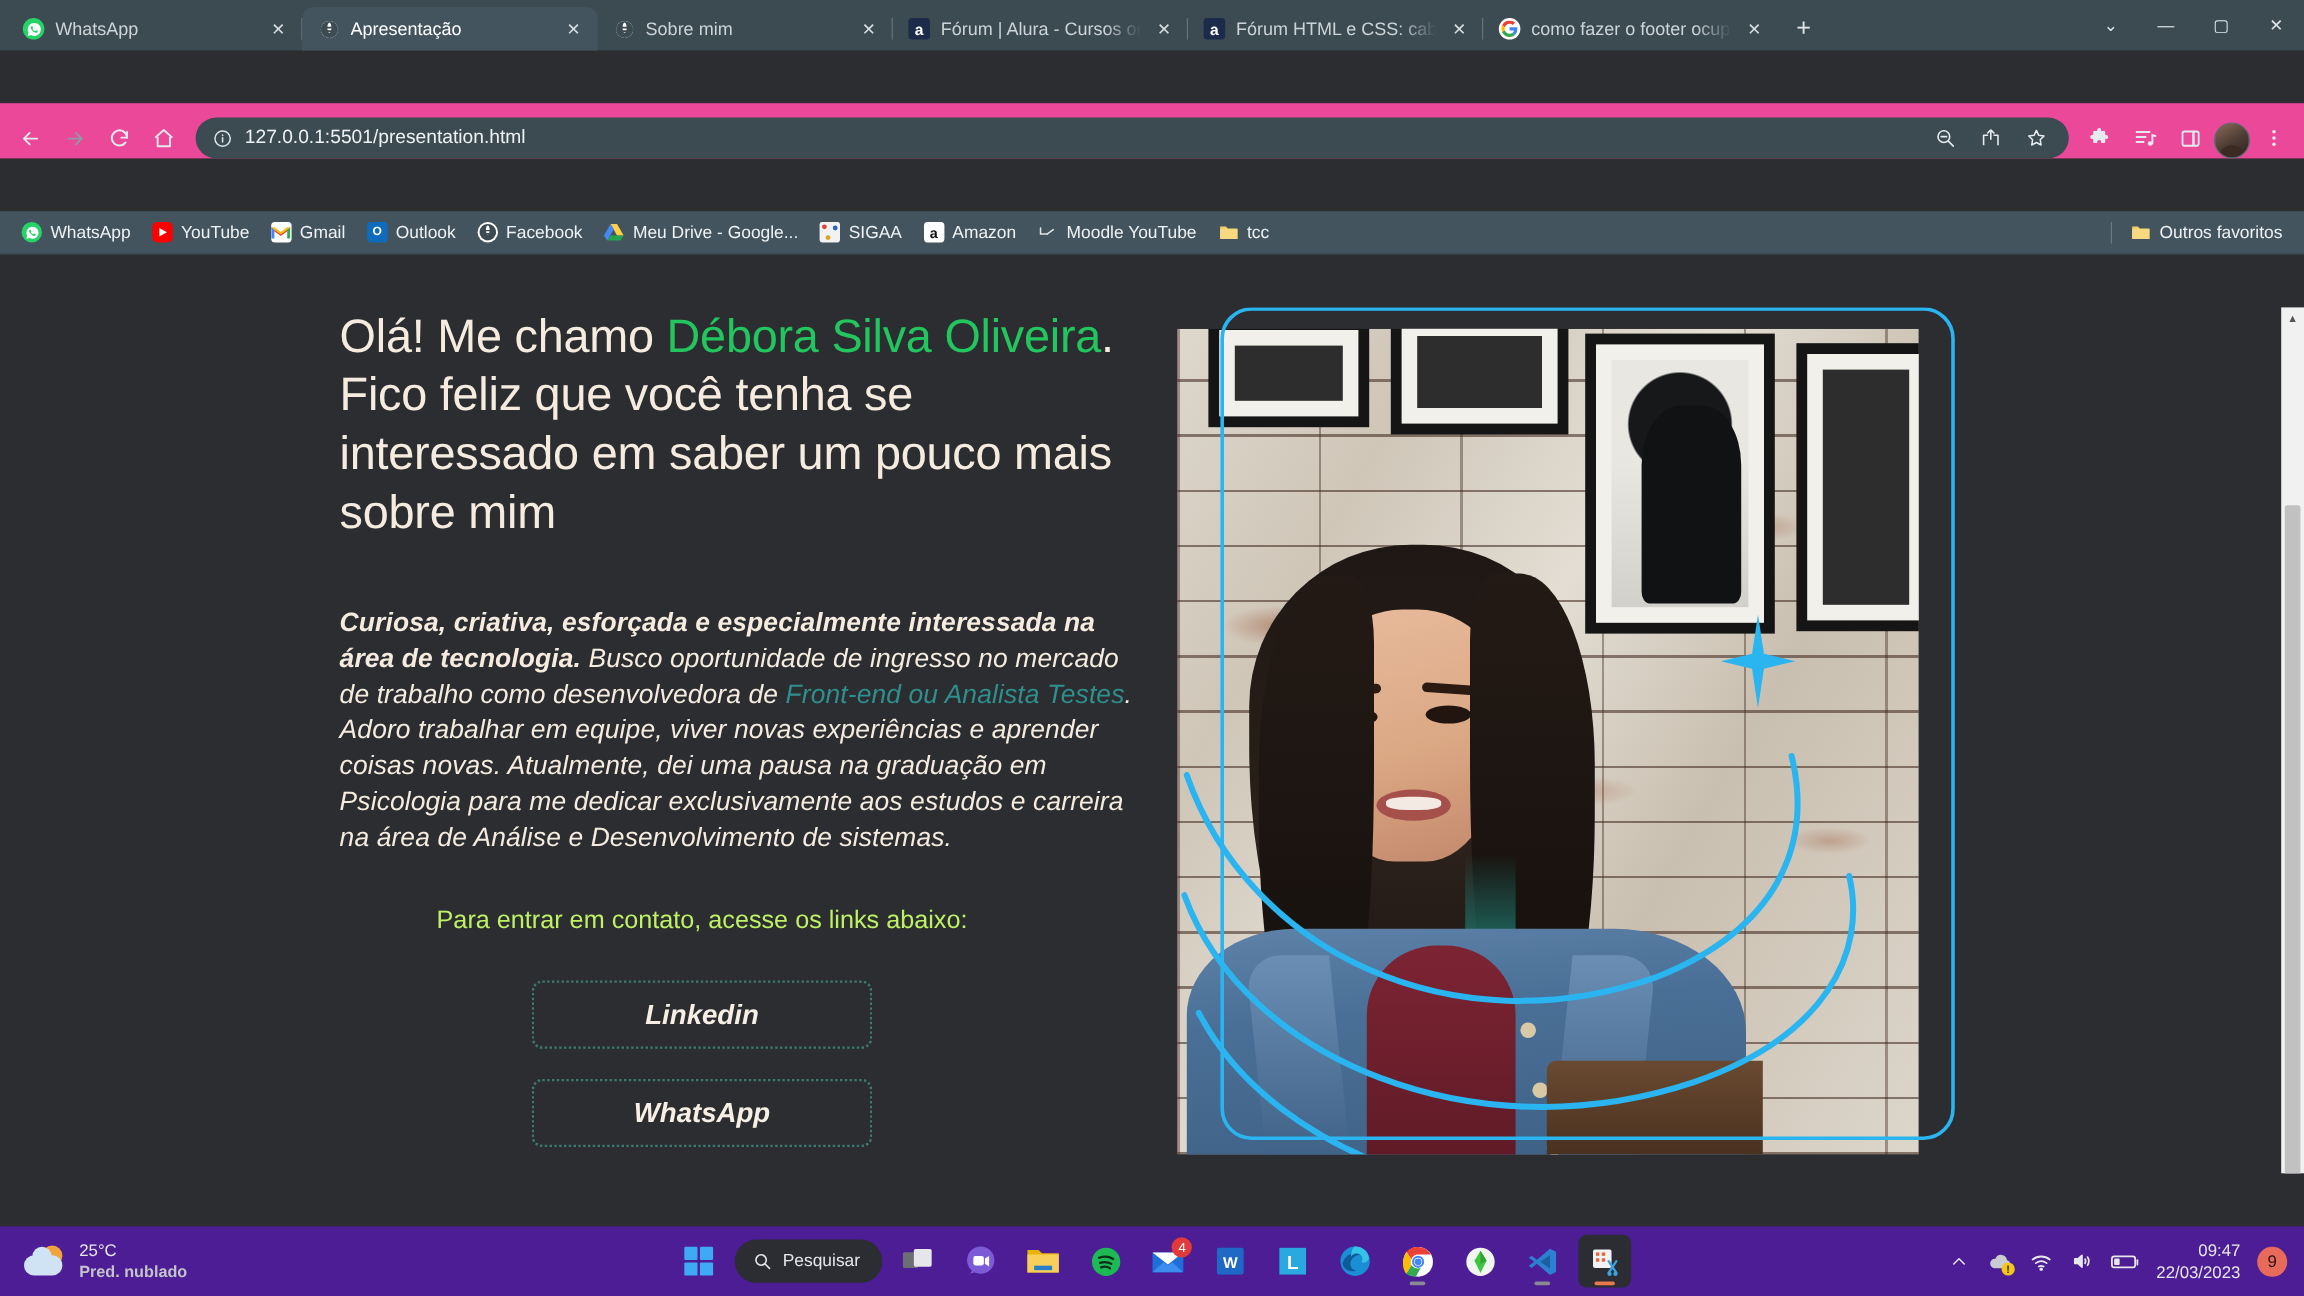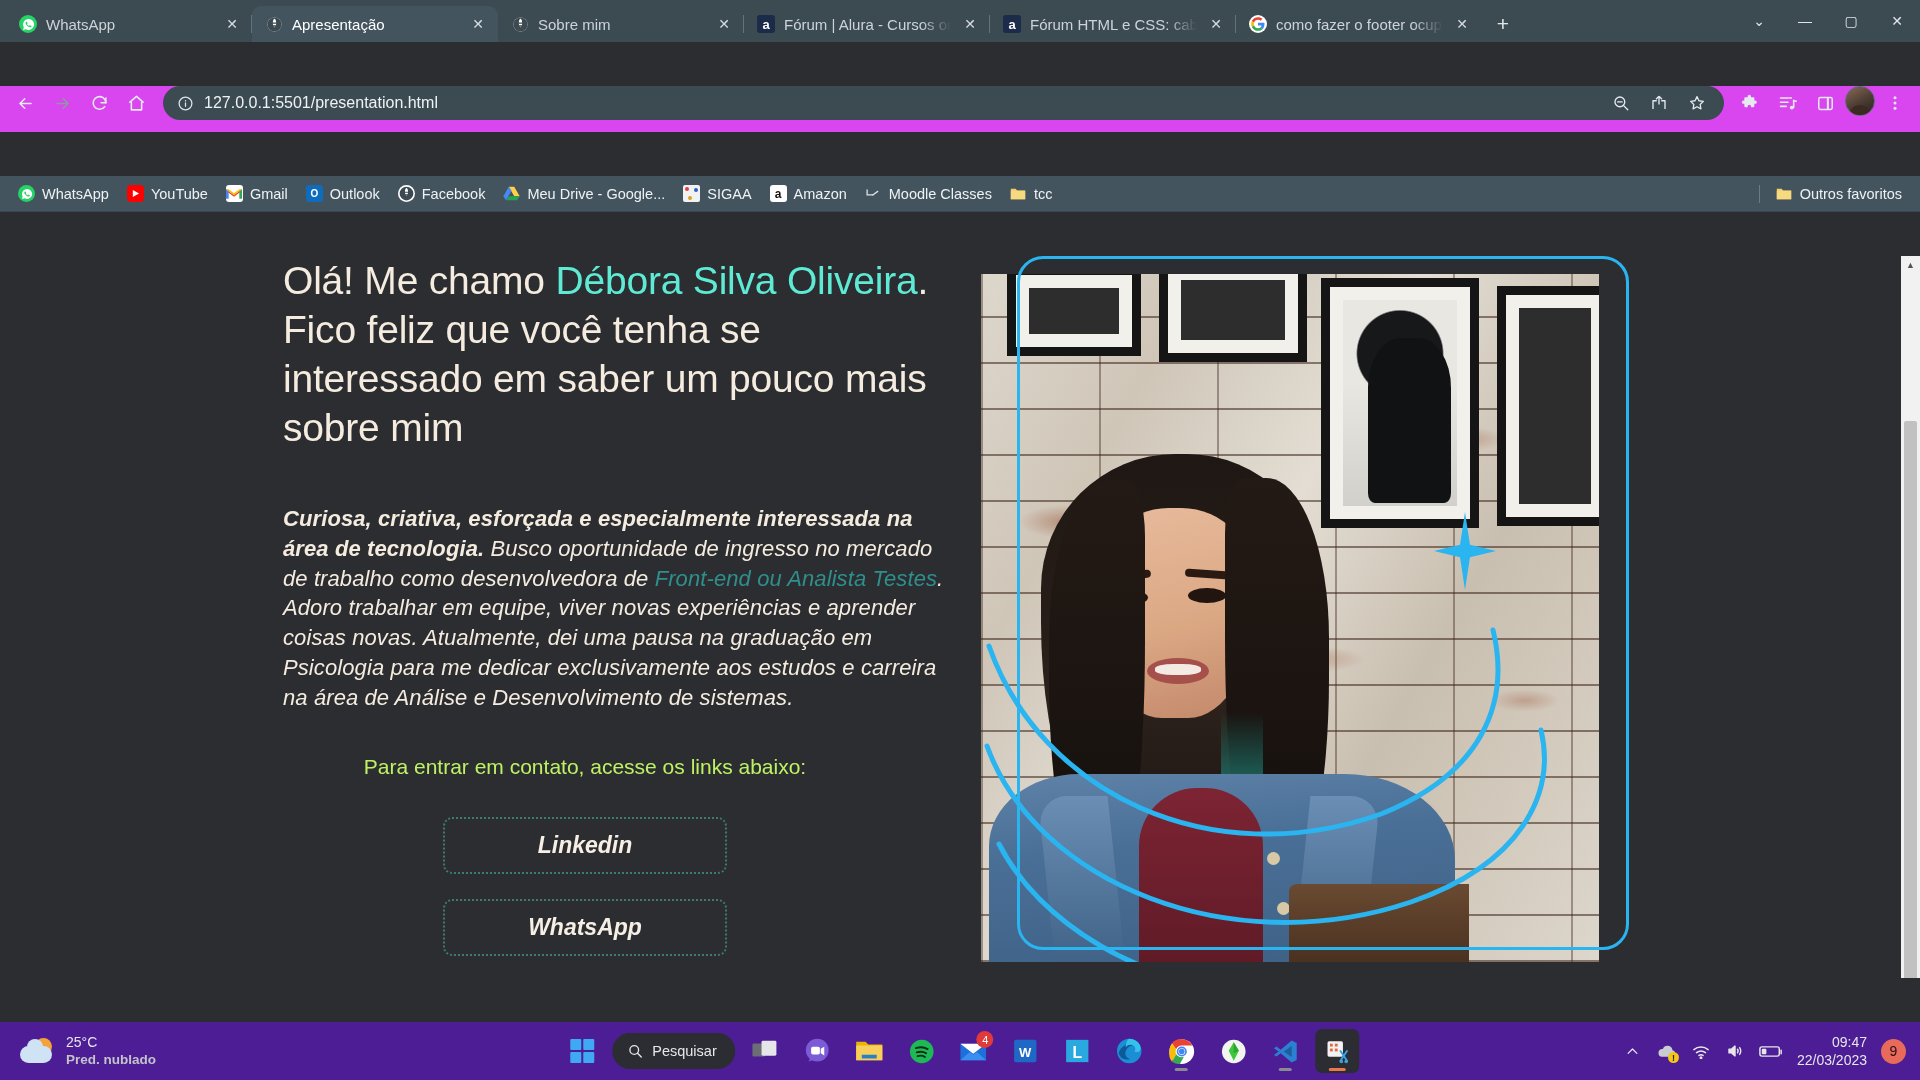--- a/index.html
+++ b/index.html
@@ -52,21 +52,21 @@
   .winbtns {
     position: absolute; right: 0; top: 0; height: 42px; display: flex;
     align-items: center;
   }
   .winbtn {
     width: 46px; height: 42px; display: flex; align-items: center;
     justify-content: center; color: #dfe5e8; font-size: 14px;
   }
 
   .toolbar {
-    height: 46px; background: #d946ef; display: flex; align-items: flex-start;
+    height: 46px; background: #ec4899; display: flex; align-items: flex-end;
     padding: 0 8px; gap: 3px; flex: 0 0 46px;
   }
   .tbtn {
     width: 34px; height: 34px; border-radius: 50%; display: flex;
     align-items: center; justify-content: center; color: #e4eaee;
     flex: 0 0 34px;
   }
   .tbtn.disabled { color: #8b9ba4; }
   .omnibox {
     flex: 1 1 auto; height: 34px; background: #3c4a52; border-radius: 17px;
@@ -122,21 +122,21 @@
   .content {
     position: absolute; left: 0; right: 0; top: -66px;
     display: flex; gap: 26px; padding: 0 36px 0 283px;
   }
   .col-left { width: 668px; flex: 0 0 668px; padding-top: 66px; }
 
   .headline {
     font-size: 39px; line-height: 49px; color: #f5ecdf; font-weight: 400;
     letter-spacing: -0.2px;
   }
-  .headline .accent { color: #5eead4; }
+  .headline .accent { color: #22c55e; }
 
   .bio {
     margin-top: 52px; font-size: 22px; line-height: 29.8px;
     color: #f5ecdf; font-style: italic; letter-spacing: 0.1px;
   }
   .bio .strong { font-weight: 700; }
   .bio .accent { color: #2f8f8c; }
 
   .contact-lead {
     margin-top: 42px; text-align: center; font-size: 21px;
@@ -582,21 +582,21 @@
       <span>Amazon</span>
     </div>
 
     <div class="bm">
       <span class="bm-ico">
         <svg width="17" height="13" viewBox="0 0 24 16" fill="none" stroke="#dfe5e8" stroke-width="1.8" stroke-linecap="round">
             <path d="M3 3v7h8"></path>
             <path d="M11 10l7-5"></path>
           </svg>
       </span>
-      <span>Moodle Classes</span>
+      <span>Moodle YouTube</span>
     </div>
 
     <div class="bm">
       <span class="bm-ico">
         <svg width="16" height="14" viewBox="0 0 20 17">
             <path d="M1 2h6l2 2h10v11H1z" fill="#f3ce6a"></path>
             <path d="M1 4.5h18V15H1z" fill="#f7d97f"></path>
           </svg>
       </span>
       <span>tcc</span>

